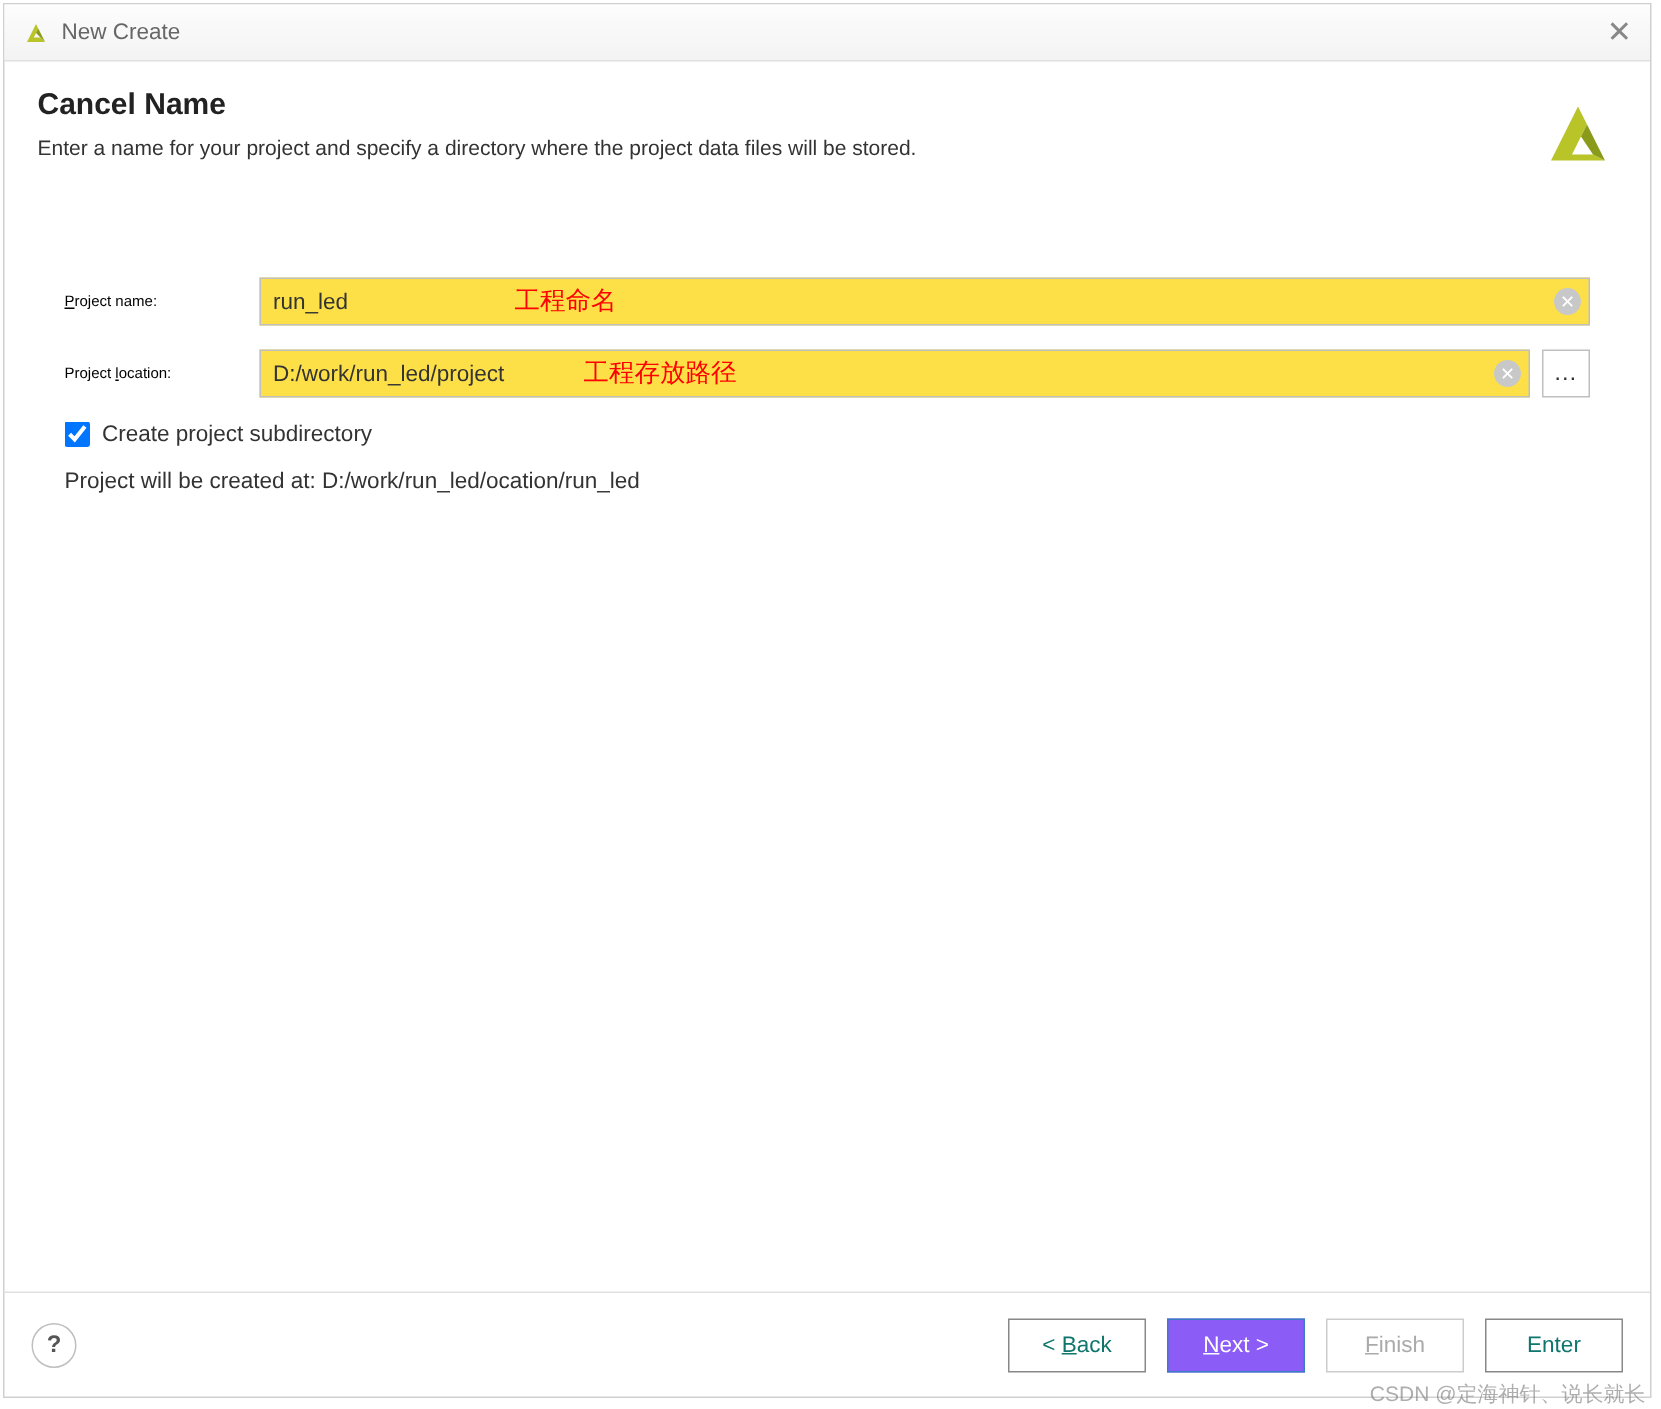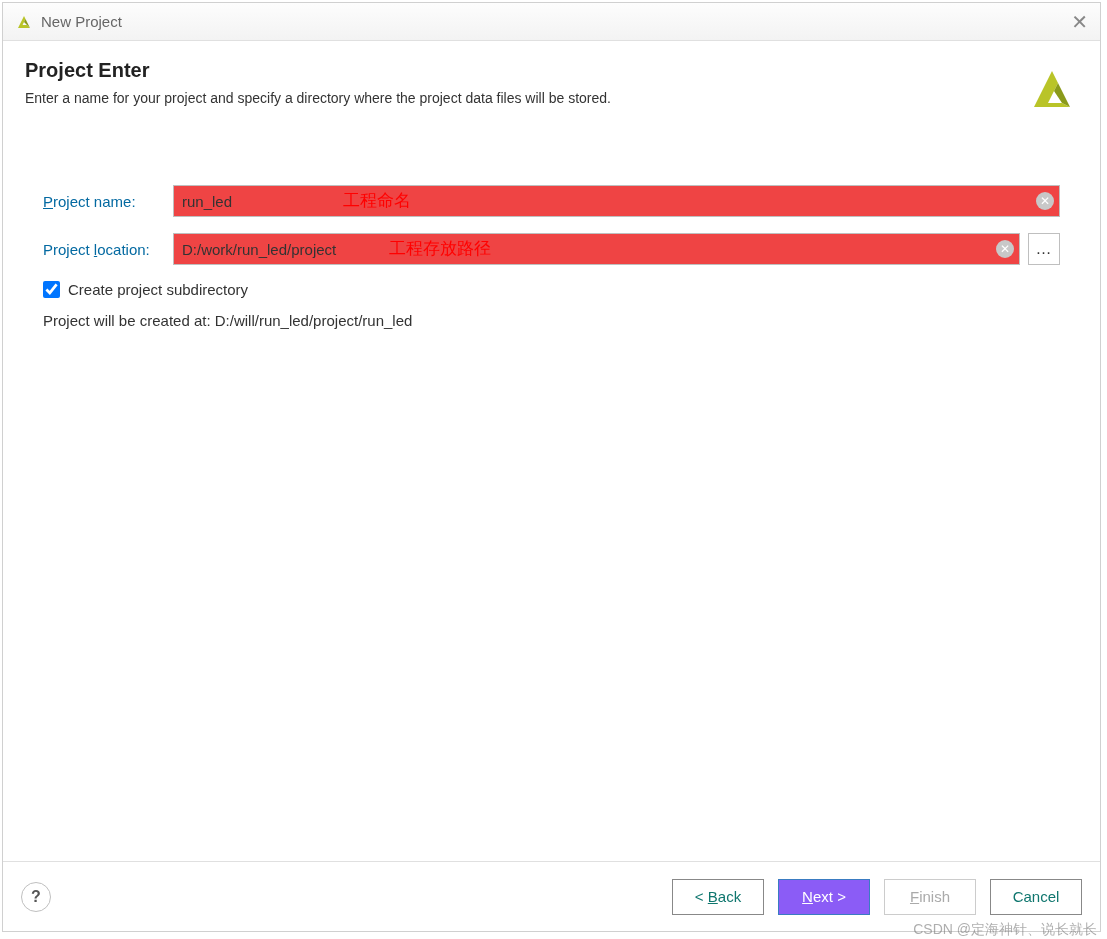--- a/index.html
+++ b/index.html
@@ -37,32 +37,32 @@
 }
 .header-text { flex: 1; }
 .header-text h1 { font-size: 20px; font-weight: 700; color: #222; margin-bottom: 8px; }
 .header-text p { font-size: 14px; color: #333; }
 .header-logo { width: 48px; height: 48px; margin-left: 12px; margin-top: 6px; }
 .content {
   flex: 1;
   padding: 60px 40px 20px 40px;
 }
 .row { display: flex; align-items: center; margin-bottom: 16px; }
-.row label.lbl { width: 130px; font-size: 15px; color: #0369a1; }
+.row label.lbl { width: 130px; font-size: 10px; color: #000000; }
 .row label.lbl .ul { text-decoration: underline; }
 .input-wrap {
   flex: 1; position: relative;
   display: flex; align-items: center;
 }
 .text-input {
   width: 100%; height: 32px;
   border: 1px solid #bfbfbf;
   padding: 4px 30px 4px 8px;
   font-size: 15px;
-  background: #ef4444;
+  background: #fde047;
   color: #333;
 }
 .clear-btn {
   position: absolute; right: 6px; top: 50%;
   transform: translateY(-50%);
   width: 18px; height: 18px; border-radius: 50%;
   background: #c8c8c8; color: #fff;
   display: flex; align-items: center; justify-content: center;
   font-size: 12px; cursor: pointer;
   line-height: 1;
@@ -130,27 +130,27 @@
 
 <div class="dialog">
 
   <div class="titlebar">
     <span class="app-icon">
       <svg viewBox="0 0 24 24" width="18" height="18">
         <path d="M4 20 L12 4 L14 8 L10 16 L16 16 L20 20 Z" fill="#b9c428"></path>
         <path d="M14 8 L20 20 L16 16 L12 12 Z" fill="#8a9a1a"></path>
       </svg>
     </span>
-    <span class="title">New Project</span>
+    <span class="title">New Create</span>
     <span class="close">✕</span>
   </div>
 
   <div class="header">
     <div class="header-text">
-      <h1>Project Enter</h1>
+      <h1>Cancel Name</h1>
       <p>Enter a name for your project and specify a directory where the project data files will be stored.</p>
     </div>
     <span class="header-logo">
       <svg viewBox="0 0 48 48" width="48" height="48">
         <path d="M6 42 L24 6 L30 18 L20 38 L34 38 L42 42 Z" fill="#b9c428"></path>
         <path d="M30 18 L42 42 L34 38 L26 26 Z" fill="#8a9a1a"></path>
       </svg>
     </span>
   </div>
 
@@ -173,28 +173,28 @@
         <span class="annot" style="left:216px; top:4px;">工程存放路径</span>
       </div>
       <div class="browse-btn">…</div>
     </div>
 
     <div class="checkbox-row">
       <input type="checkbox" checked="" style="">
       <span>Create project subdirectory</span>
     </div>
 
-    <div class="hint">Project will be created at: D:/will/run_led/project/run_led</div>
+    <div class="hint">Project will be created at: D:/work/run_led/ocation/run_led</div>
 
   </div>
 
   <div class="footer">
     <div class="help-btn">?</div>
     <div class="spacer"></div>
     <button class="btn">&lt; <span class="ul">B</span>ack</button>
     <button class="btn primary"><span class="ul">N</span>ext &gt;</button>
     <button class="btn disabled"><span class="ul">F</span>inish</button>
-    <button class="btn">Cancel</button>
+    <button class="btn">Enter</button>
   </div>
 
 </div>
 
 <div class="watermark">CSDN @定海神针、说长就长</div>
 
 </body></html>

